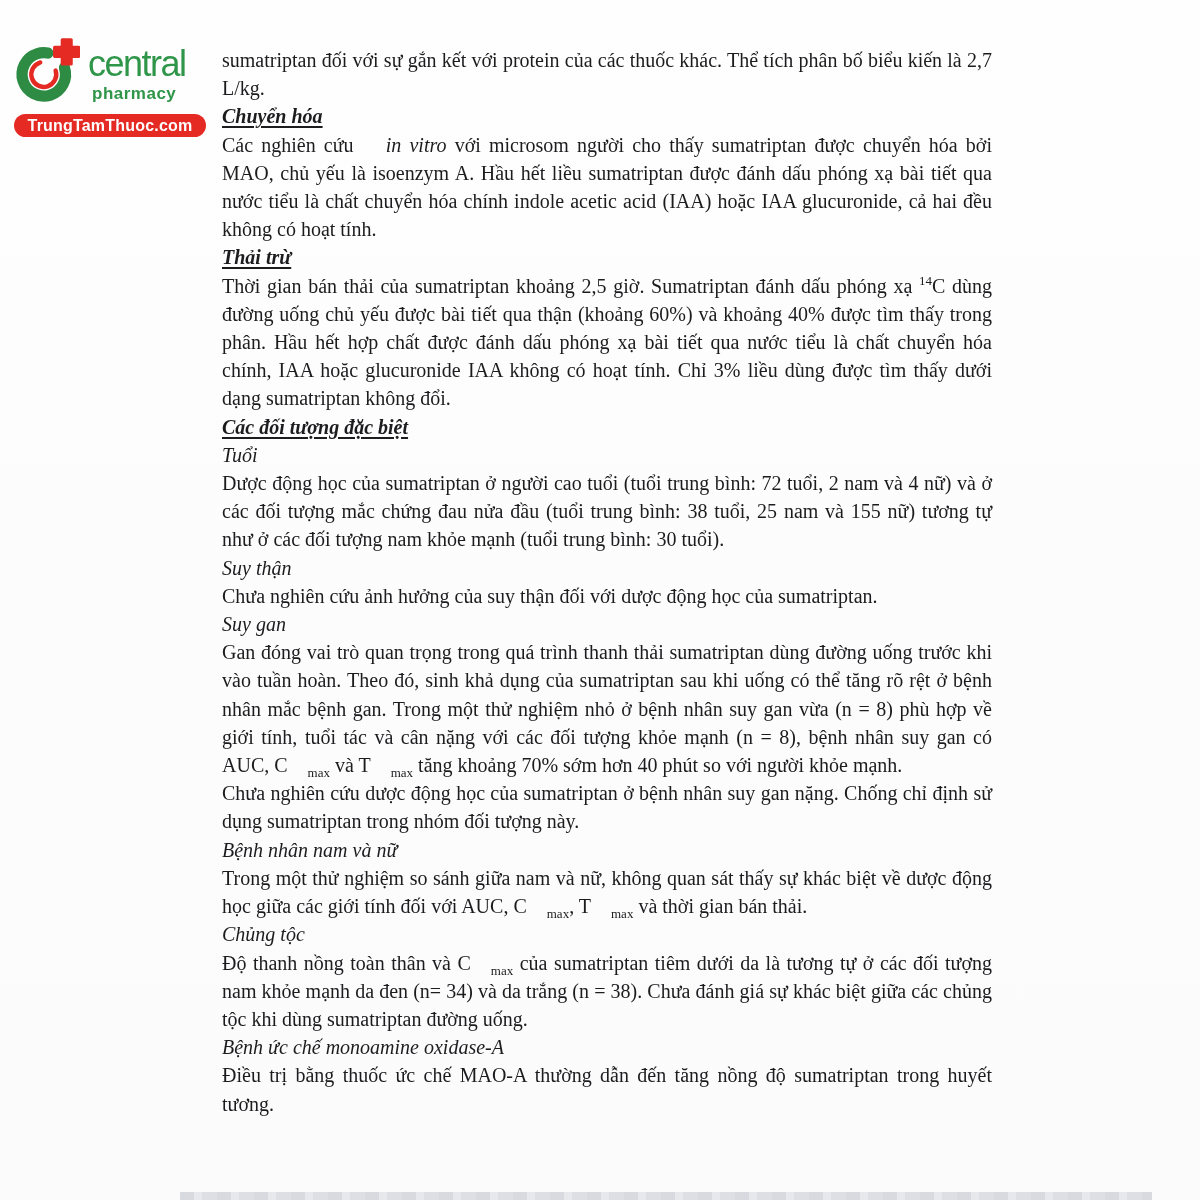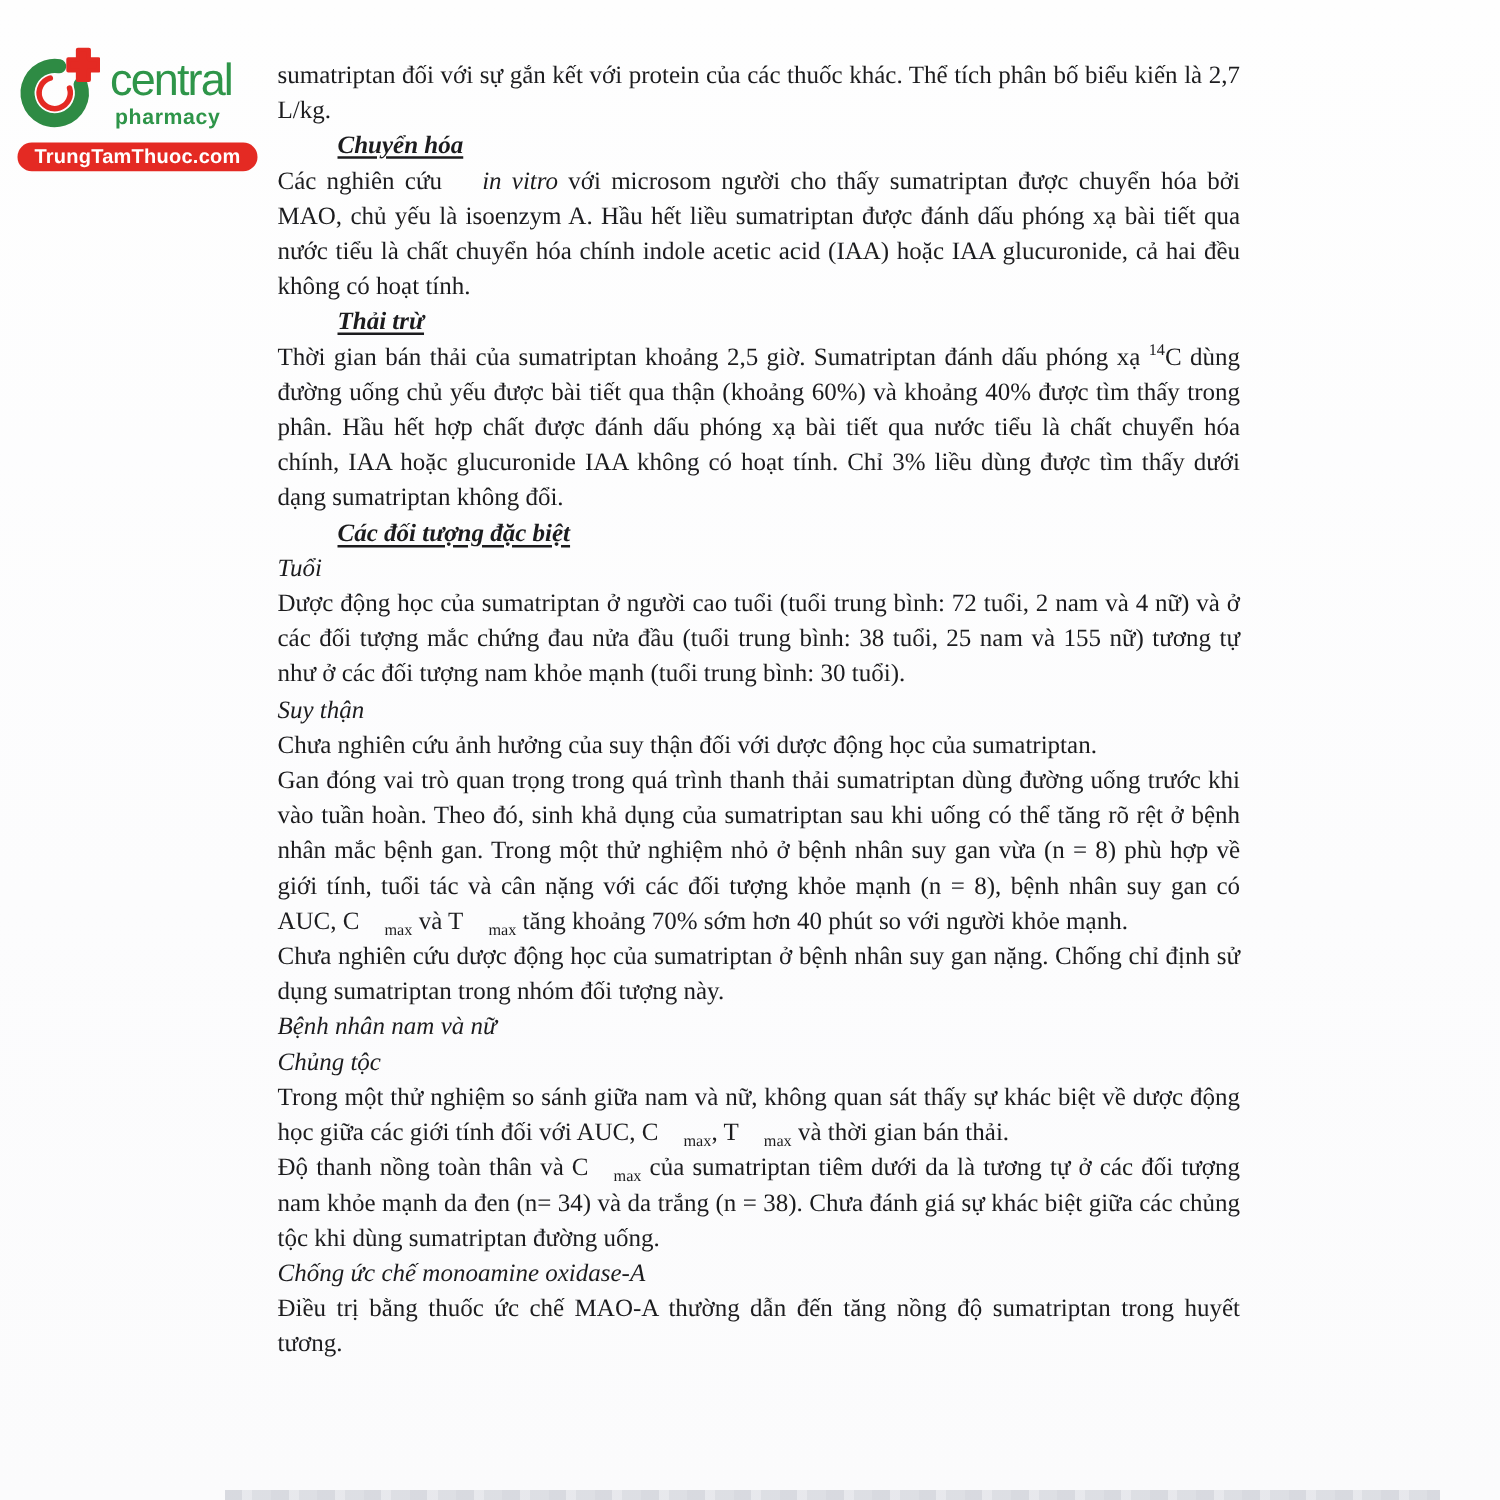--- a/index.html
+++ b/index.html
@@ -45,21 +45,20 @@
   .doc {
     position:absolute; left:222px; top:46px; width:770px;
     font-size:20px; line-height:28.2px; color:#1c1c1e;
     text-align:justify;
   }
   .blk { text-align:justify; }
   .b-heading {
     font-weight:700; font-style:italic;
     text-decoration:underline; text-decoration-thickness:2px; text-underline-offset:3px;
     text-align:left;
-    margin-left:48px;
   }
   .b-subheading { font-style:italic; text-align:left; }
   .it { font-style:italic;margin-left:24px; }
   .sp-sup { vertical-align:super; font-size:13px; line-height:0; }
   .sp-sub { vertical-align:sub; font-size:13px; line-height:0;padding-left:20px; }
 
   
   .bottom-strip {
     position:absolute; left:180px; right:48px; bottom:0; height:8px;
     background:repeating-linear-gradient(90deg,#d2d4db 0 14px,#e4e5ea 14px 22px,#d8dae0 22px 37px);
@@ -90,24 +89,25 @@
       <div class="blk b-para"><span>sumatriptan đối với sự gắn kết với protein của các thuốc khác. Thể tích phân bố biểu kiến là 2,7 L/kg.</span></div>
       <div class="blk b-heading"><span>Chuyển hóa</span></div>
       <div class="blk b-para"><span>Các nghiên cứu </span><span class="it">in vitro</span><span> với microsom người cho thấy sumatriptan được chuyển hóa bởi MAO, chủ yếu là isoenzym A. Hầu hết liều sumatriptan được đánh dấu phóng xạ bài tiết qua nước tiểu là chất chuyển hóa chính indole acetic acid (IAA) hoặc IAA glucuronide, cả hai đều không có hoạt tính.</span></div>
       <div class="blk b-heading"><span>Thải trừ</span></div>
       <div class="blk b-para"><span>Thời gian bán thải của sumatriptan khoảng 2,5 giờ. Sumatriptan đánh dấu phóng xạ </span><span class="sp-sup">14</span><span>C dùng đường uống chủ yếu được bài tiết qua thận (khoảng 60%) và khoảng 40% được tìm thấy trong phân. Hầu hết hợp chất được đánh dấu phóng xạ bài tiết qua nước tiểu là chất chuyển hóa chính, IAA hoặc glucuronide IAA không có hoạt tính. Chỉ 3% liều dùng được tìm thấy dưới dạng sumatriptan không đổi.</span></div>
       <div class="blk b-heading"><span>Các đối tượng đặc biệt</span></div>
       <div class="blk b-subheading"><span>Tuổi</span></div>
       <div class="blk b-para"><span>Dược động học của sumatriptan ở người cao tuổi (tuổi trung bình: 72 tuổi, 2 nam và 4 nữ) và ở các đối tượng mắc chứng đau nửa đầu (tuổi trung bình: 38 tuổi, 25 nam và 155 nữ) tương tự như ở các đối tượng nam khỏe mạnh (tuổi trung bình: 30 tuổi).</span></div>
       <div class="blk b-subheading"><span>Suy thận</span></div>
       <div class="blk b-para"><span>Chưa nghiên cứu ảnh hưởng của suy thận đối với dược động học của sumatriptan.</span></div>
+      <div class="blk b-subheading"><span>Suy gan</span></div>
       <div class="blk b-para"><span>Gan đóng vai trò quan trọng trong quá trình thanh thải sumatriptan dùng đường uống trước khi vào tuần hoàn. Theo đó, sinh khả dụng của sumatriptan sau khi uống có thể tăng rõ rệt ở bệnh nhân mắc bệnh gan. Trong một thử nghiệm nhỏ ở bệnh nhân suy gan vừa (n = 8) phù hợp về giới tính, tuổi tác và cân nặng với các đối tượng khỏe mạnh (n = 8), bệnh nhân suy gan có AUC, C</span><span class="sp-sub">max</span><span> và T</span><span class="sp-sub">max</span><span> tăng khoảng 70% sớm hơn 40 phút so với người khỏe mạnh.</span></div>
       <div class="blk b-para"><span>Chưa nghiên cứu dược động học của sumatriptan ở bệnh nhân suy gan nặng. Chống chỉ định sử dụng sumatriptan trong nhóm đối tượng này.</span></div>
       <div class="blk b-subheading"><span>Bệnh nhân nam và nữ</span></div>
+      <div class="blk b-para"><span>Trong một thử nghiệm so sánh giữa nam và nữ, không quan sát thấy sự khác biệt về dược động học giữa các giới tính đối với AUC, C</span><span class="sp-sub">max</span><span>, T</span><span class="sp-sub">max</span><span> và thời gian bán thải.</span></div>
       <div class="blk b-subheading"><span>Chủng tộc</span></div>
-      <div class="blk b-para"><span>Trong một thử nghiệm so sánh giữa nam và nữ, không quan sát thấy sự khác biệt về dược động học giữa các giới tính đối với AUC, C</span><span class="sp-sub">max</span><span>, T</span><span class="sp-sub">max</span><span> và thời gian bán thải.</span></div>
       <div class="blk b-para"><span>Độ thanh nồng toàn thân và C</span><span class="sp-sub">max</span><span> của sumatriptan tiêm dưới da là tương tự ở các đối tượng nam khỏe mạnh da đen (n= 34) và da trắng (n = 38). Chưa đánh giá sự khác biệt giữa các chủng tộc khi dùng sumatriptan đường uống.</span></div>
-      <div class="blk b-subheading"><span>Chống ức chế monoamine oxidase-A</span></div>
+      <div class="blk b-subheading"><span>Bệnh ức chế monoamine oxidase-A</span></div>
       <div class="blk b-para"><span>Điều trị bằng thuốc ức chế MAO-A thường dẫn đến tăng nồng độ sumatriptan trong huyết tương.</span></div>
     </div>
 
   <div class="bottom-strip"></div>
 </div>
 
 </body></html>

